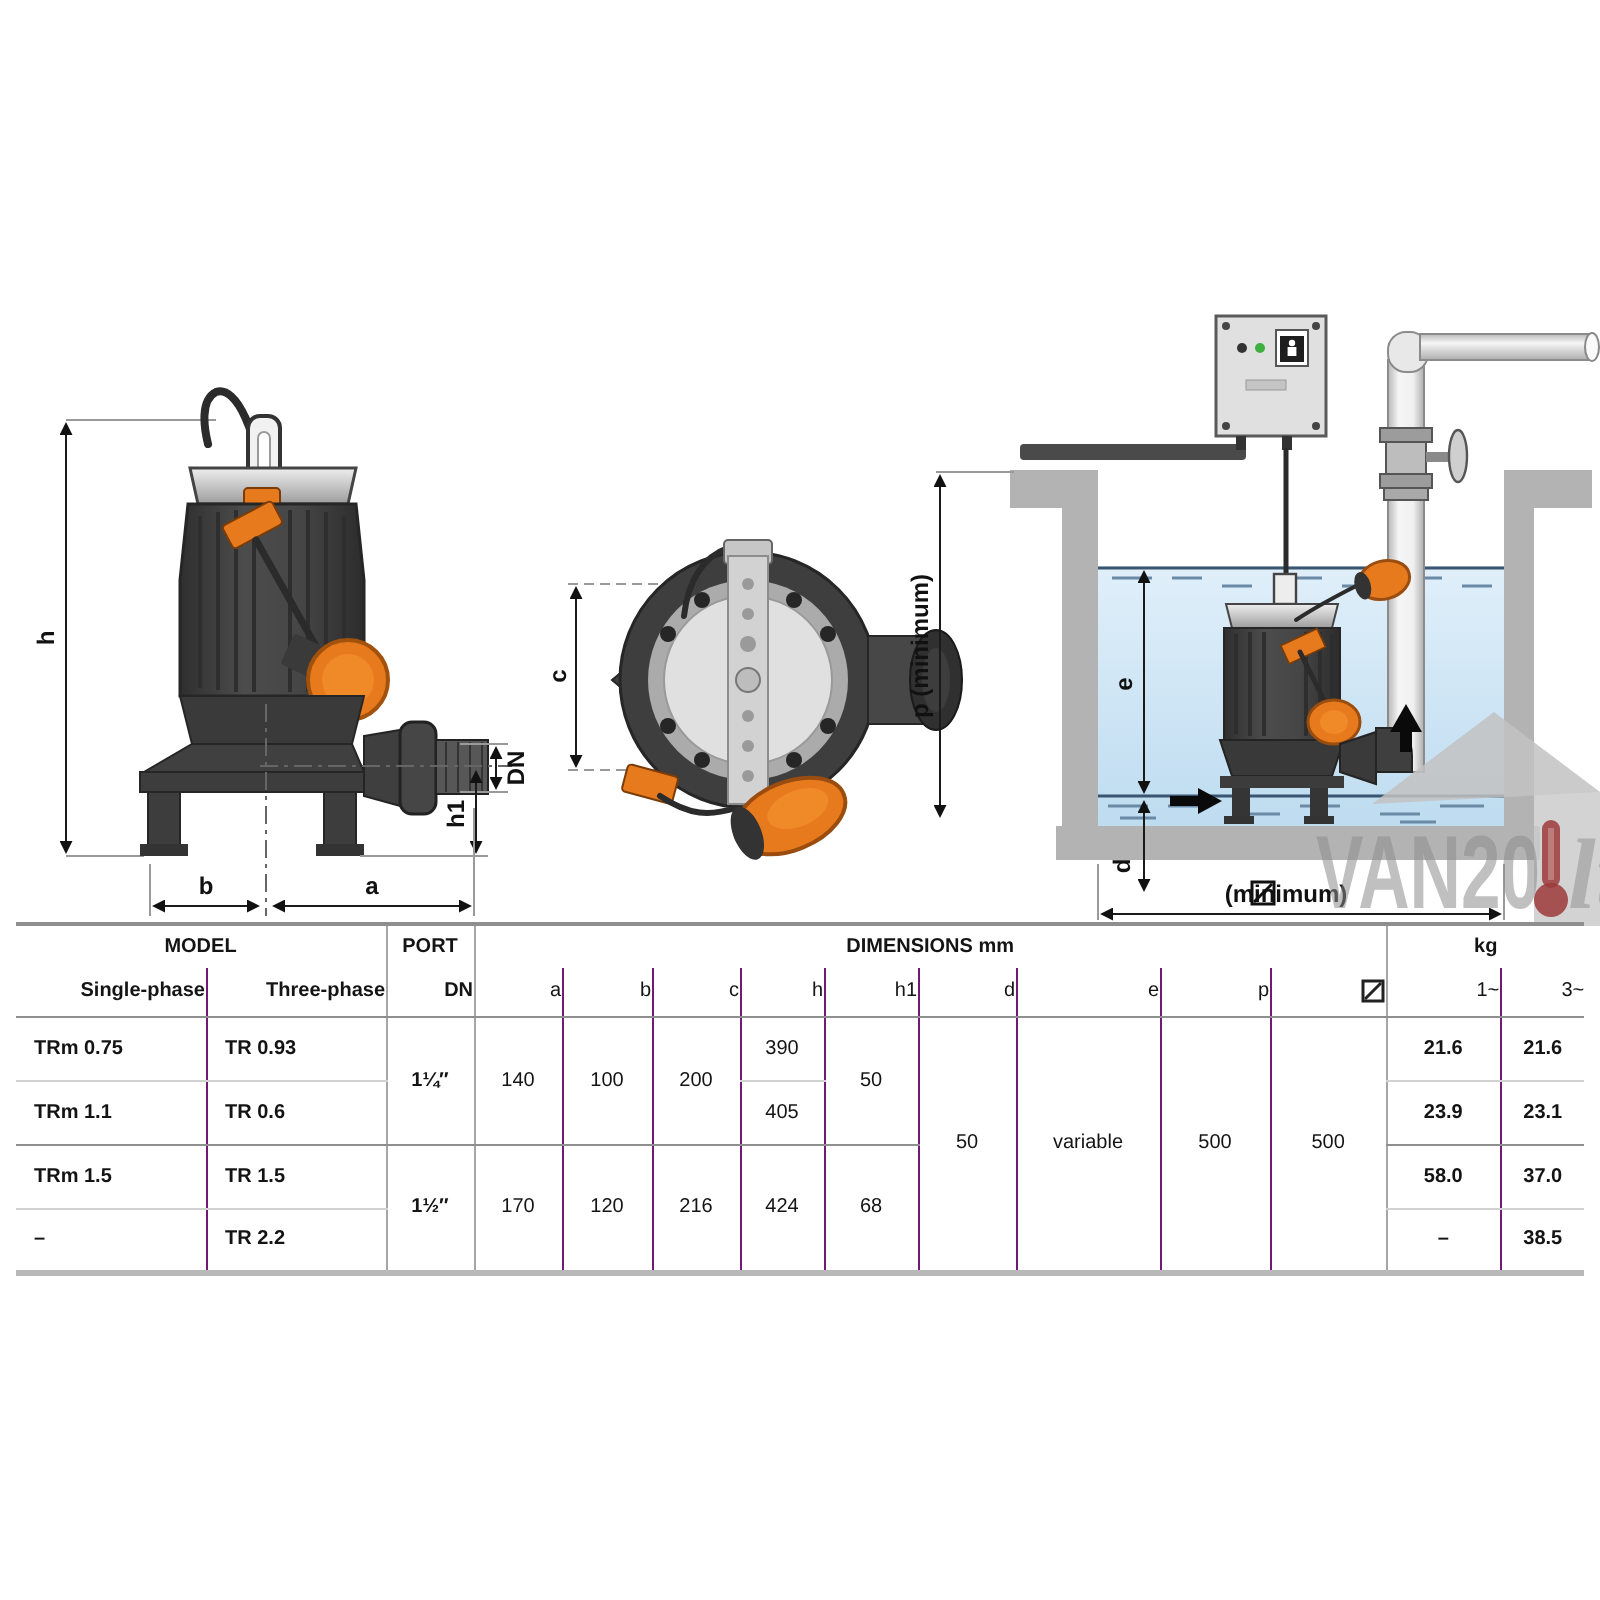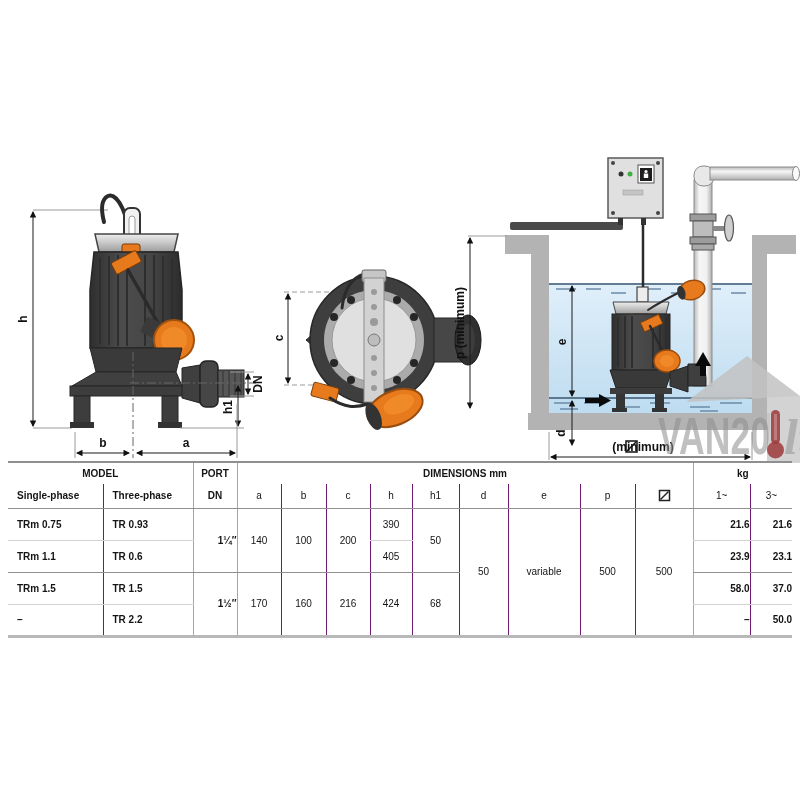--- a/index.html
+++ b/index.html
@@ -9,26 +9,26 @@
   
   #spec-table{position:absolute;left:8px;top:461px;}
   table{width:784px;border-collapse:collapse;table-layout:fixed;
         border-top:2px solid #8f8f8f;border-bottom:3px solid #b8b8b8;
         font-family:"Liberation Sans",sans-serif;font-size:10px;color:#141414;}
   th,td{padding:0;text-align:center;vertical-align:middle;font-weight:normal;
         border-left:1px solid #701a75;}
   .nl{border-left:none;}
   .sb{border-left:1px solid #a6a6a6;}
   .hb{font-weight:bold;}
-  .bold{font-weight:bold;text-align:right;}
+  .bold{font-weight:bold;}
   .tl{text-align:left;padding-left:9px;}
   tr.h1row{height:22px;}
   tr.h1row th{border-bottom:none;}
   tr.h2row{height:24px;}
-  tr.h2row th{border-bottom:1px solid #8f8f8f;}
+  tr.h2row th{border-bottom:1px solid #8f8f8f;text-align:right;}
   tr.body{height:32px;}
   tr.body td{border-bottom:1px solid #d2d2d2;}
   td.ge{border-bottom:1px solid #8f8f8f !important;}
   .sqicon{display:inline-block;vertical-align:middle;}
   
   .dim{stroke:#1a1a1a;stroke-width:1;fill:none;}
   .ext{stroke:#9a9a9a;stroke-width:1;fill:none;}
   .extd{stroke:#9a9a9a;stroke-width:1;fill:none;stroke-dasharray:5 3;}
   .cl{stroke:#666;stroke-width:1;fill:none;stroke-dasharray:9 3 2 3;}
   .dimlbl{font-family:"Liberation Sans",sans-serif;font-weight:bold;font-size:12px;
@@ -391,29 +391,29 @@
         <td class="tl bold ge">TR 0.6</td>
         <td class="ge">405</td>
         <td class="bold sb ge">23.9</td>
         <td class="bold ge">23.1</td>
       </tr>
       <tr class="body">
         <td class="tl bold nl">TRm 1.5</td>
         <td class="tl bold">TR 1.5</td>
         <td rowspan="2" class="bold sb">1½″</td>
         <td rowspan="2" class="sb">170</td>
-        <td rowspan="2">160</td>
+        <td rowspan="2">120</td>
         <td rowspan="2">216</td>
         <td rowspan="2">424</td>
         <td rowspan="2">68</td>
         <td class="bold sb">58.0</td>
         <td class="bold">37.0</td>
       </tr>
       <tr class="body">
         <td class="tl bold nl">–</td>
         <td class="tl bold">TR 2.2</td>
         <td class="bold sb">–</td>
-        <td class="bold">50.0</td>
+        <td class="bold">38.5</td>
       </tr>
     </tbody>
       </table>
   </div>
 </div>
 
 </body></html>

